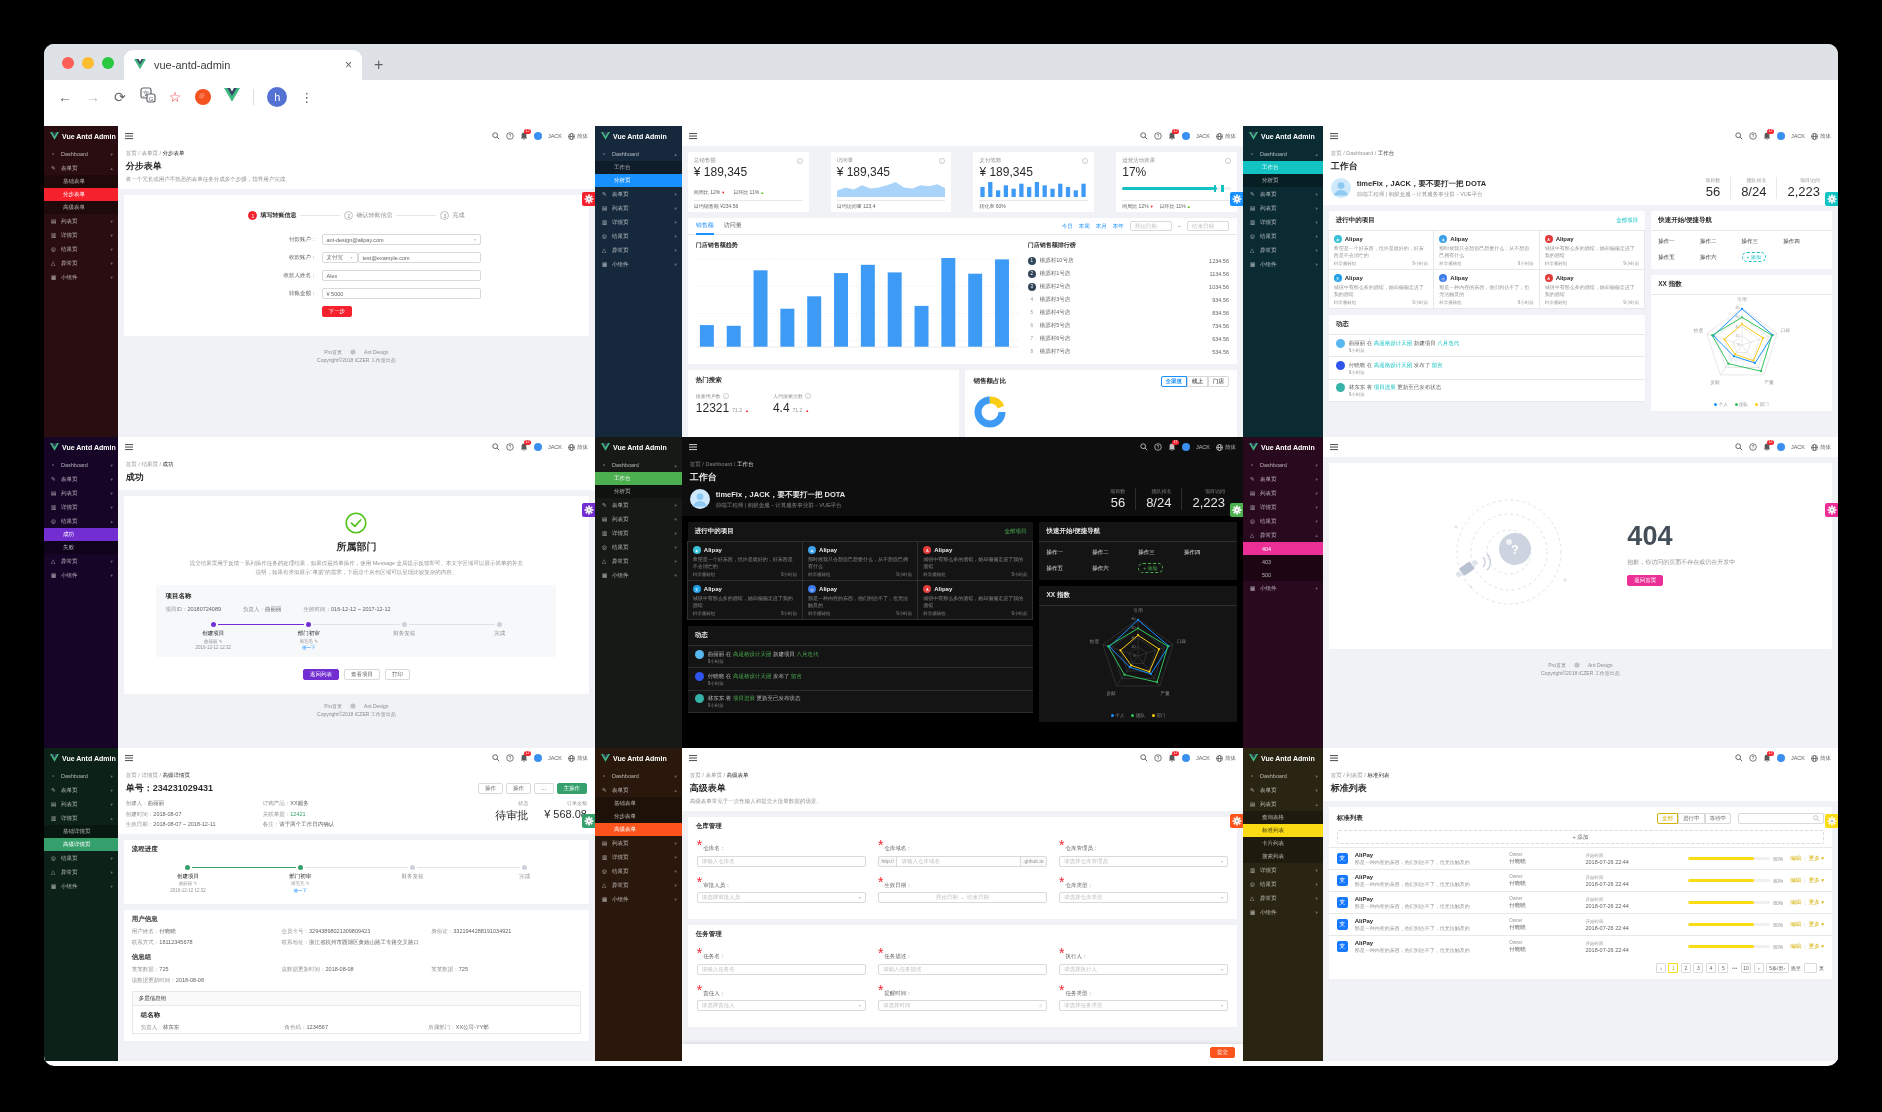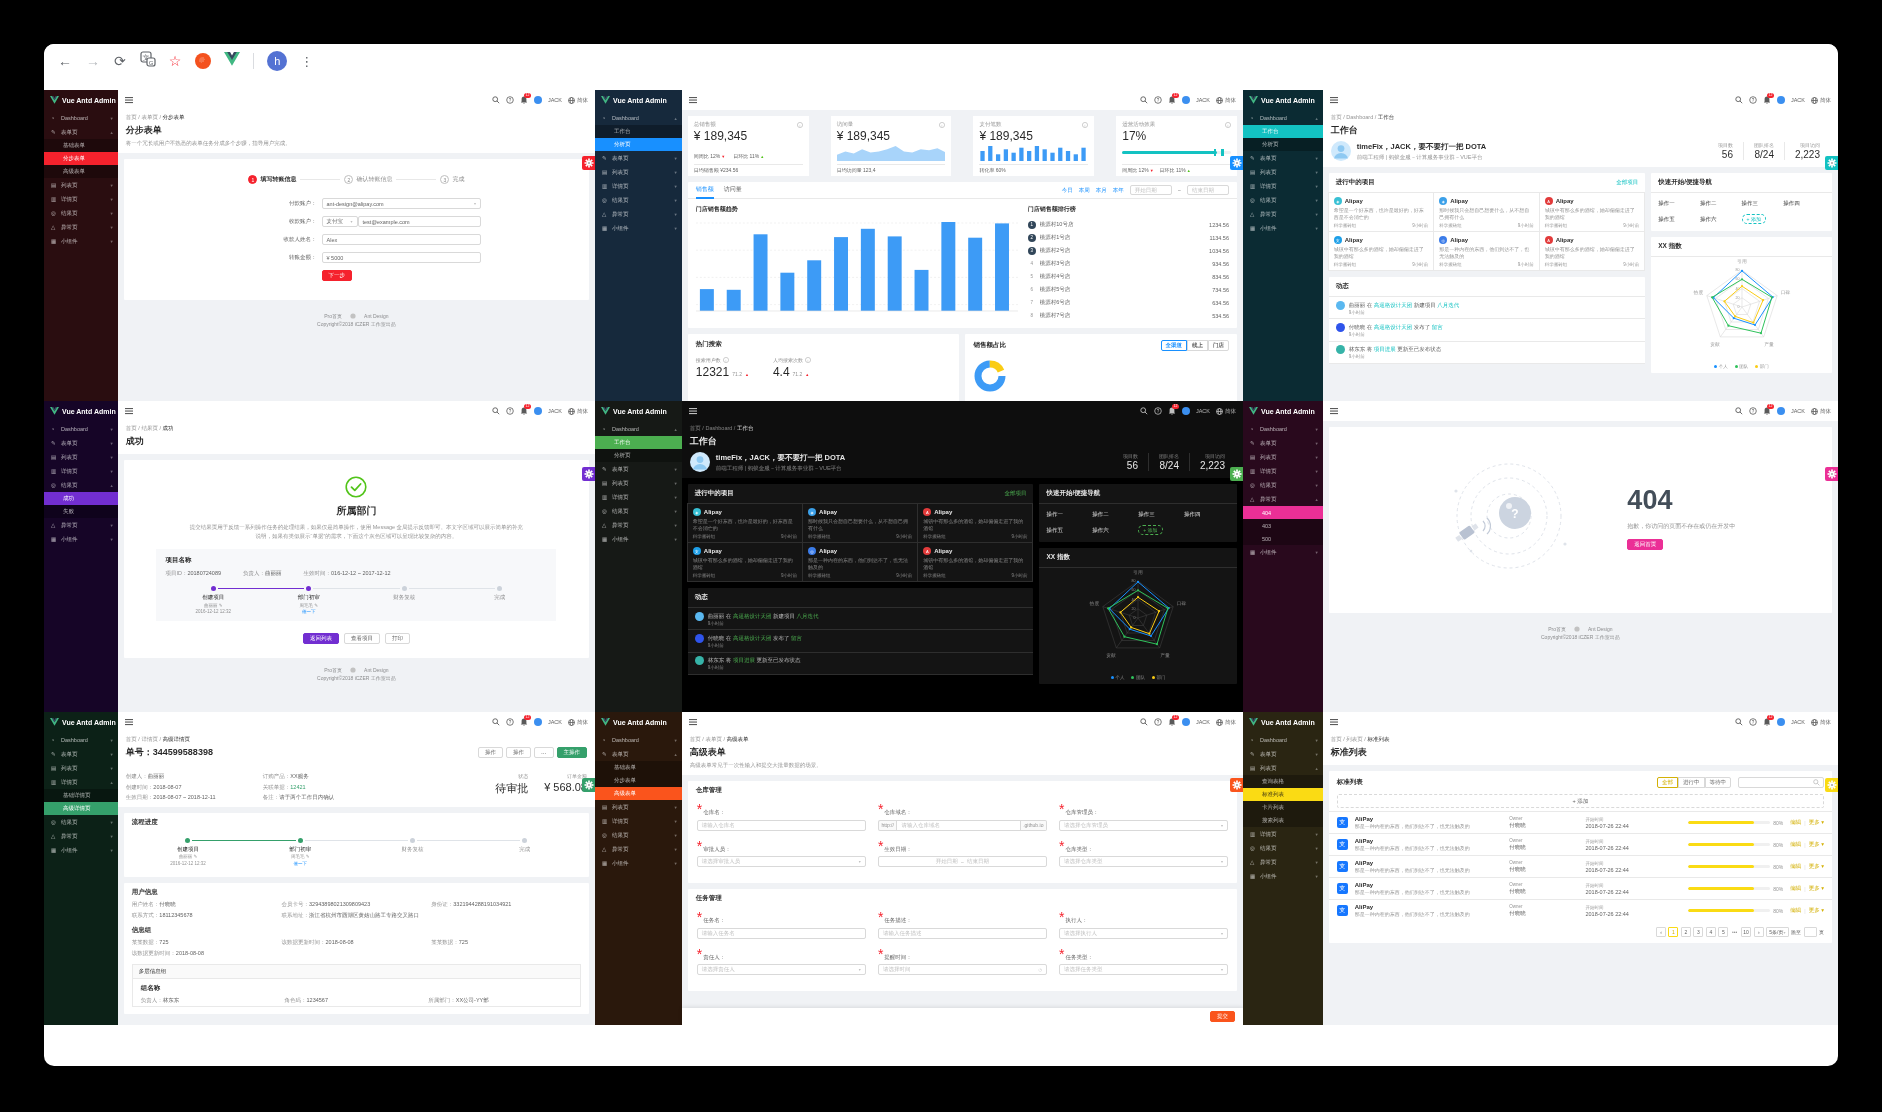--- a/index.html
+++ b/index.html
@@ -125,21 +125,21 @@
 .gbtn.on{color:var(--link);border-color:var(--link)}
 
 .greet{display:flex;align-items:center;gap:6px;margin-top:4px}
 .gtext{flex:1;min-width:0}
 .gtitle{font-size:7.5px;font-weight:bold;color:var(--tit)}
 .gsub{font-size:5.5px;color:var(--sec);margin-top:2px}
 .gstats{display:flex}
 .gstat{padding:0 10px;border-left:1px solid var(--bd);text-align:right}
 .gstat:first-child{border-left:none}
 .gslab{font-size:5px;color:var(--sec)}
-.gsval{font-size:10px;color:var(--tit);margin-top:1px}
+.gsval{font-size:13px;color:var(--tit);margin-top:1px}
 .workbody{display:flex;gap:6px;align-items:flex-start}
 .wleft{flex:1.75;min-width:0}
 .wright{flex:1;min-width:0}
 .cardtt{display:flex;justify-content:space-between;align-items:center;padding:5px 7px;border-bottom:1px solid var(--bd)}
 .linka{color:var(--acc);font-size:5.5px}
 .pgrid{display:grid;grid-template-columns:repeat(3,1fr)}
 .pcell{border:1px solid var(--bd);margin:-1px 0 0 -1px;padding:4px 5px 3px}
 .pchead{display:flex;align-items:center;gap:3px}
 .plogo{width:8px;height:8px;border-radius:50%;color:#fff;font-size:4px;display:inline-flex;align-items:center;justify-content:center;flex-shrink:0}
 .pname{font-size:6px;color:var(--tit);font-weight:bold}
@@ -178,21 +178,21 @@
 .s4sub{font-size:4.5px;color:var(--sec);margin-top:1.5px}
 .s4sub .lnk{color:#1890ff}
 .btnrow{display:flex;justify-content:center;gap:5px;margin-top:12px}
 
 .errcard{display:flex;align-items:center;justify-content:center;gap:34px;padding:34px 0 40px;margin-bottom:4px}
 .errcode{font-size:27px;color:#434e59;font-weight:bold}
 .errdesc{font-size:6px;color:var(--sec);margin:6px 0 8px}
 
 .trow{display:flex;align-items:center;margin-top:1px}
 .acts{margin-left:auto;display:flex;gap:3px}
-.drow{display:flex;margin-top:14px}
+.drow{display:flex;margin-top:5px}
 .dfields{display:grid;grid-template-columns:1fr 1fr;row-gap:3.5px;flex:1.6;font-size:5.5px;color:var(--txt)}
 .dfields .fl{color:var(--sec)}
 .lnkg{color:var(--acc)}
 .dstat{display:flex;gap:16px;padding-left:16px;align-items:flex-start;flex:1;justify-content:flex-end}
 .dsl{font-size:5px;color:var(--sec)}
 .dsv{font-size:11px;color:var(--tit);margin-top:2px}
 .seccard{margin-bottom:6px;padding-bottom:7px}
 .g3{display:grid;grid-template-columns:repeat(3,1fr);row-gap:4px;padding:3px 8px 2px;font-size:5.5px;color:var(--txt)}
 .g3 .fl{color:var(--sec)}
 .subtt{font-size:6.5px;color:var(--tit);font-weight:bold;padding:5px 8px 1px}
@@ -235,20 +235,36 @@
 .pager{display:flex;justify-content:flex-end;align-items:center;gap:2.5px;padding:6px 8px;font-size:5px;color:var(--txt)}
 .pbox{min-width:10px;height:10px;border:1px solid #d9d9d9;border-radius:1px;display:inline-flex;align-items:center;justify-content:center;background:#fff;padding:0 1.5px}
 .pbox.on{border-color:var(--acc);color:var(--link)}
 .pdots{color:var(--sec);padding:0 1px}
 .jinp{width:13px;height:10px;border:1px solid #d9d9d9;border-radius:1px;background:#fff;display:inline-block}
 </style>
 </head>
 <body>
 
 <div class="window">
+  <div class="tabbar">
+    <div class="lights">
+      <span class="light l-close"></span>
+      <span class="light l-min"></span>
+      <span class="light l-max"></span>
+    </div>
+    <div class="tab">
+      <span id="tab-favicon"><svg xmlns="http://www.w3.org/2000/svg" width="12" height="10.8" viewBox="0 0 12 10.8">
+            <path d="M0 0 L6 10.32 L12 0 L9 0 L6 5.4 L3 0 Z" fill="#41b883"></path>
+            <path d="M2.4000000000000004 0 L6 6 L9.600000000000001 0 L7.4399999999999995 0 L6 2.64 L4.5600000000000005 0 Z" fill="#35495e"></path>
+          </svg></span>
+      <span class="tab-title">vue-antd-admin</span>
+      <span class="tab-close">×</span>
+    </div>
+    <span class="newtab">+</span>
+  </div>
   <div class="addrbar">
     <span class="nav-ic">←</span>
     <span class="nav-ic dis">→</span>
     <span class="nav-ic">⟳</span>
     <div class="addr-right">
       <span id="translate-ic"><svg xmlns="http://www.w3.org/2000/svg" width="16" height="16" viewBox="0 0 16 16">
             <rect x="1" y="1" width="10" height="10" rx="2" fill="none" stroke="#5f6368" stroke-width="1.2"></rect>
             <text x="6" y="9" font-size="7" fill="#5f6368" text-anchor="middle">文</text>
             <rect x="7" y="7" width="8" height="8" rx="2" fill="#fff" stroke="#5f6368" stroke-width="1.2"></rect>
             <text x="11" y="13.5" font-size="6" fill="#5f6368" text-anchor="middle">G</text>
@@ -1753,21 +1769,21 @@
                     <ellipse cx="3.5" cy="3.5" rx="1.4" ry="3" fill="none" stroke="#5a5a5a" stroke-width="0.8"></ellipse>
                     <line x1="0.5" y1="3.5" x2="6.5" y2="3.5" stroke="#5a5a5a" stroke-width="0.8"></line>
                   </svg>
                   <span>简体</span>
                 </span>
               </div>
             </div>
             <div class="phead">
               <div class="crumb"><span>首页</span><span class="sep"> / </span><span>详情页</span><span class="sep"> / </span><span class="cur">高级详情页</span></div>
               <div class="trow">
-                <span class="ptitle">单号：344599588398</span>
+                <span class="ptitle">单号：234231029431</span>
                 <div class="acts">
                   <span class="btn">操作</span>
                   <span class="btn">操作</span>
                   <span class="btn">⋯</span>
                   <span class="btn pri">主操作</span>
                 </div>
               </div>
               <div class="drow">
                 <div class="dfields">
                   <span><span class="fl">创建人：</span><span>曲丽丽</span></span>

